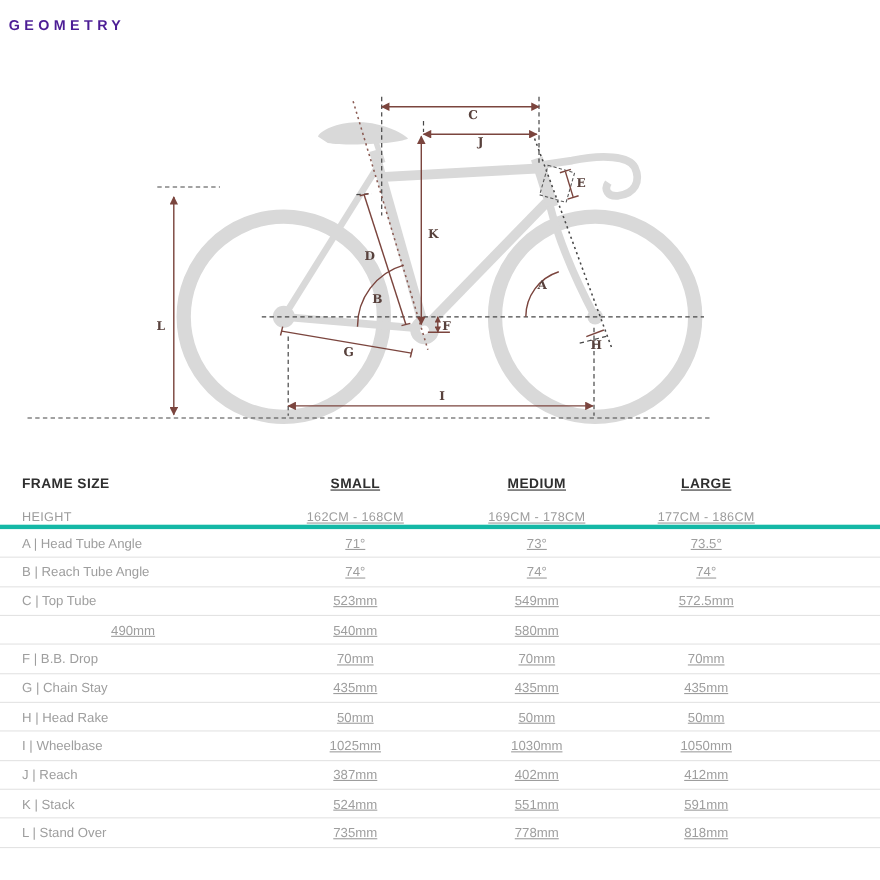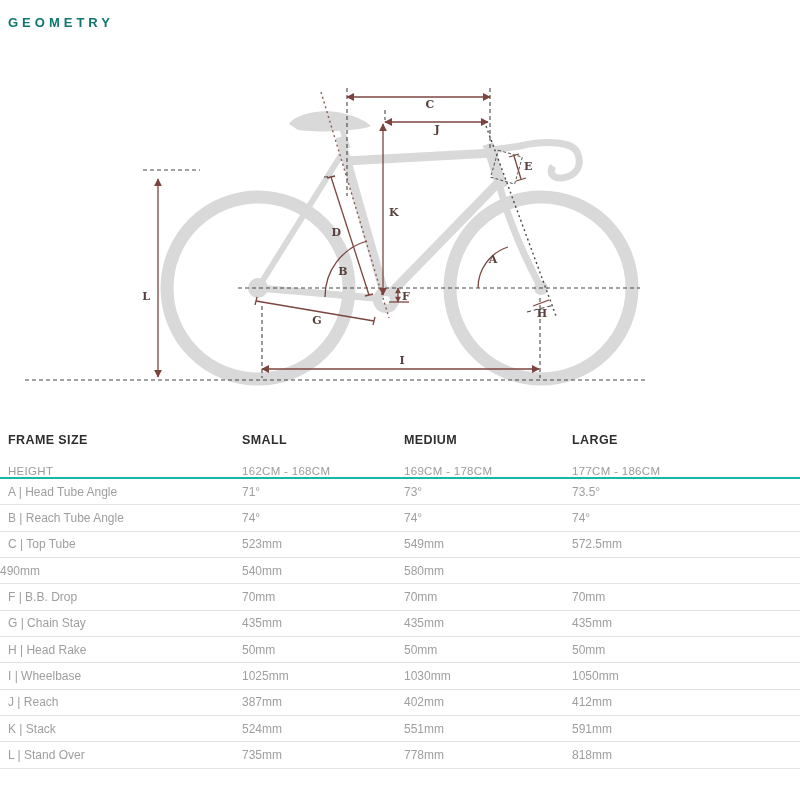--- a/index.html
+++ b/index.html
@@ -1,29 +1,29 @@
 <!DOCTYPE html>
 <html><head>
 <meta charset="utf-8">
 <style>
   html,body{margin:0;padding:0;background:#ffffff;}
   body{width:800px;height:800px;position:relative;font-family:"Liberation Sans",sans-serif;overflow:hidden;}
-  .page-title{position:absolute;left:8px;top:15px;font-size:13px;font-weight:bold;letter-spacing:4px;color:#0f766e;}
+  .page-title{position:absolute;left:8px;top:15px;font-size:13px;font-weight:bold;letter-spacing:4px;color:#4c1d95;}
   .diagram-wrap{position:absolute;left:0;top:0;width:800px;height:422px;}
   
   .spec-table{position:absolute;left:0;top:428px;width:800px;}
   .trow{display:grid;grid-template-columns:242px 162px 168px 140px 1fr;align-items:center;}
   .cell{white-space:nowrap;overflow:hidden;}
-  .lbl{text-align:left;padding-left:8px;}
-  .val{}
+  .lbl{text-align:left;padding-left:20px;}
+  .val{text-align:center;text-decoration:underline;}
   .thead{height:24px;}
   .thead .cell{font-size:12.5px;font-weight:bold;color:#2f2f2f;letter-spacing:.4px;}
   .hrow{height:25px;}
   .hrow .cell{font-size:11.5px;color:#9c9c9c;letter-spacing:.3px;margin-top:12px;}
-  .rows-host{border-top:2px solid #14b8a6;}
+  .rows-host{border-top:4px solid #14b8a6;}
   .drow{height:25.33px;border-bottom:1px solid #e3e3e3;font-size:12px;color:#9e9e9e;}
   
   .bike{stroke:#d9d9d9;fill:none;}
   .bikefill{fill:#d9d9d9;stroke:none;}
   .dash{stroke:#474747;stroke-width:1.1;fill:none;stroke-dasharray:4 3;}
   .meas{stroke:#7b453e;stroke-width:1.3;fill:none;}
   .mlabel{font-family:"DejaVu Serif",serif;font-size:11px;font-weight:bold;fill:#58413c;}
 </style>
 </head>
 <body>

